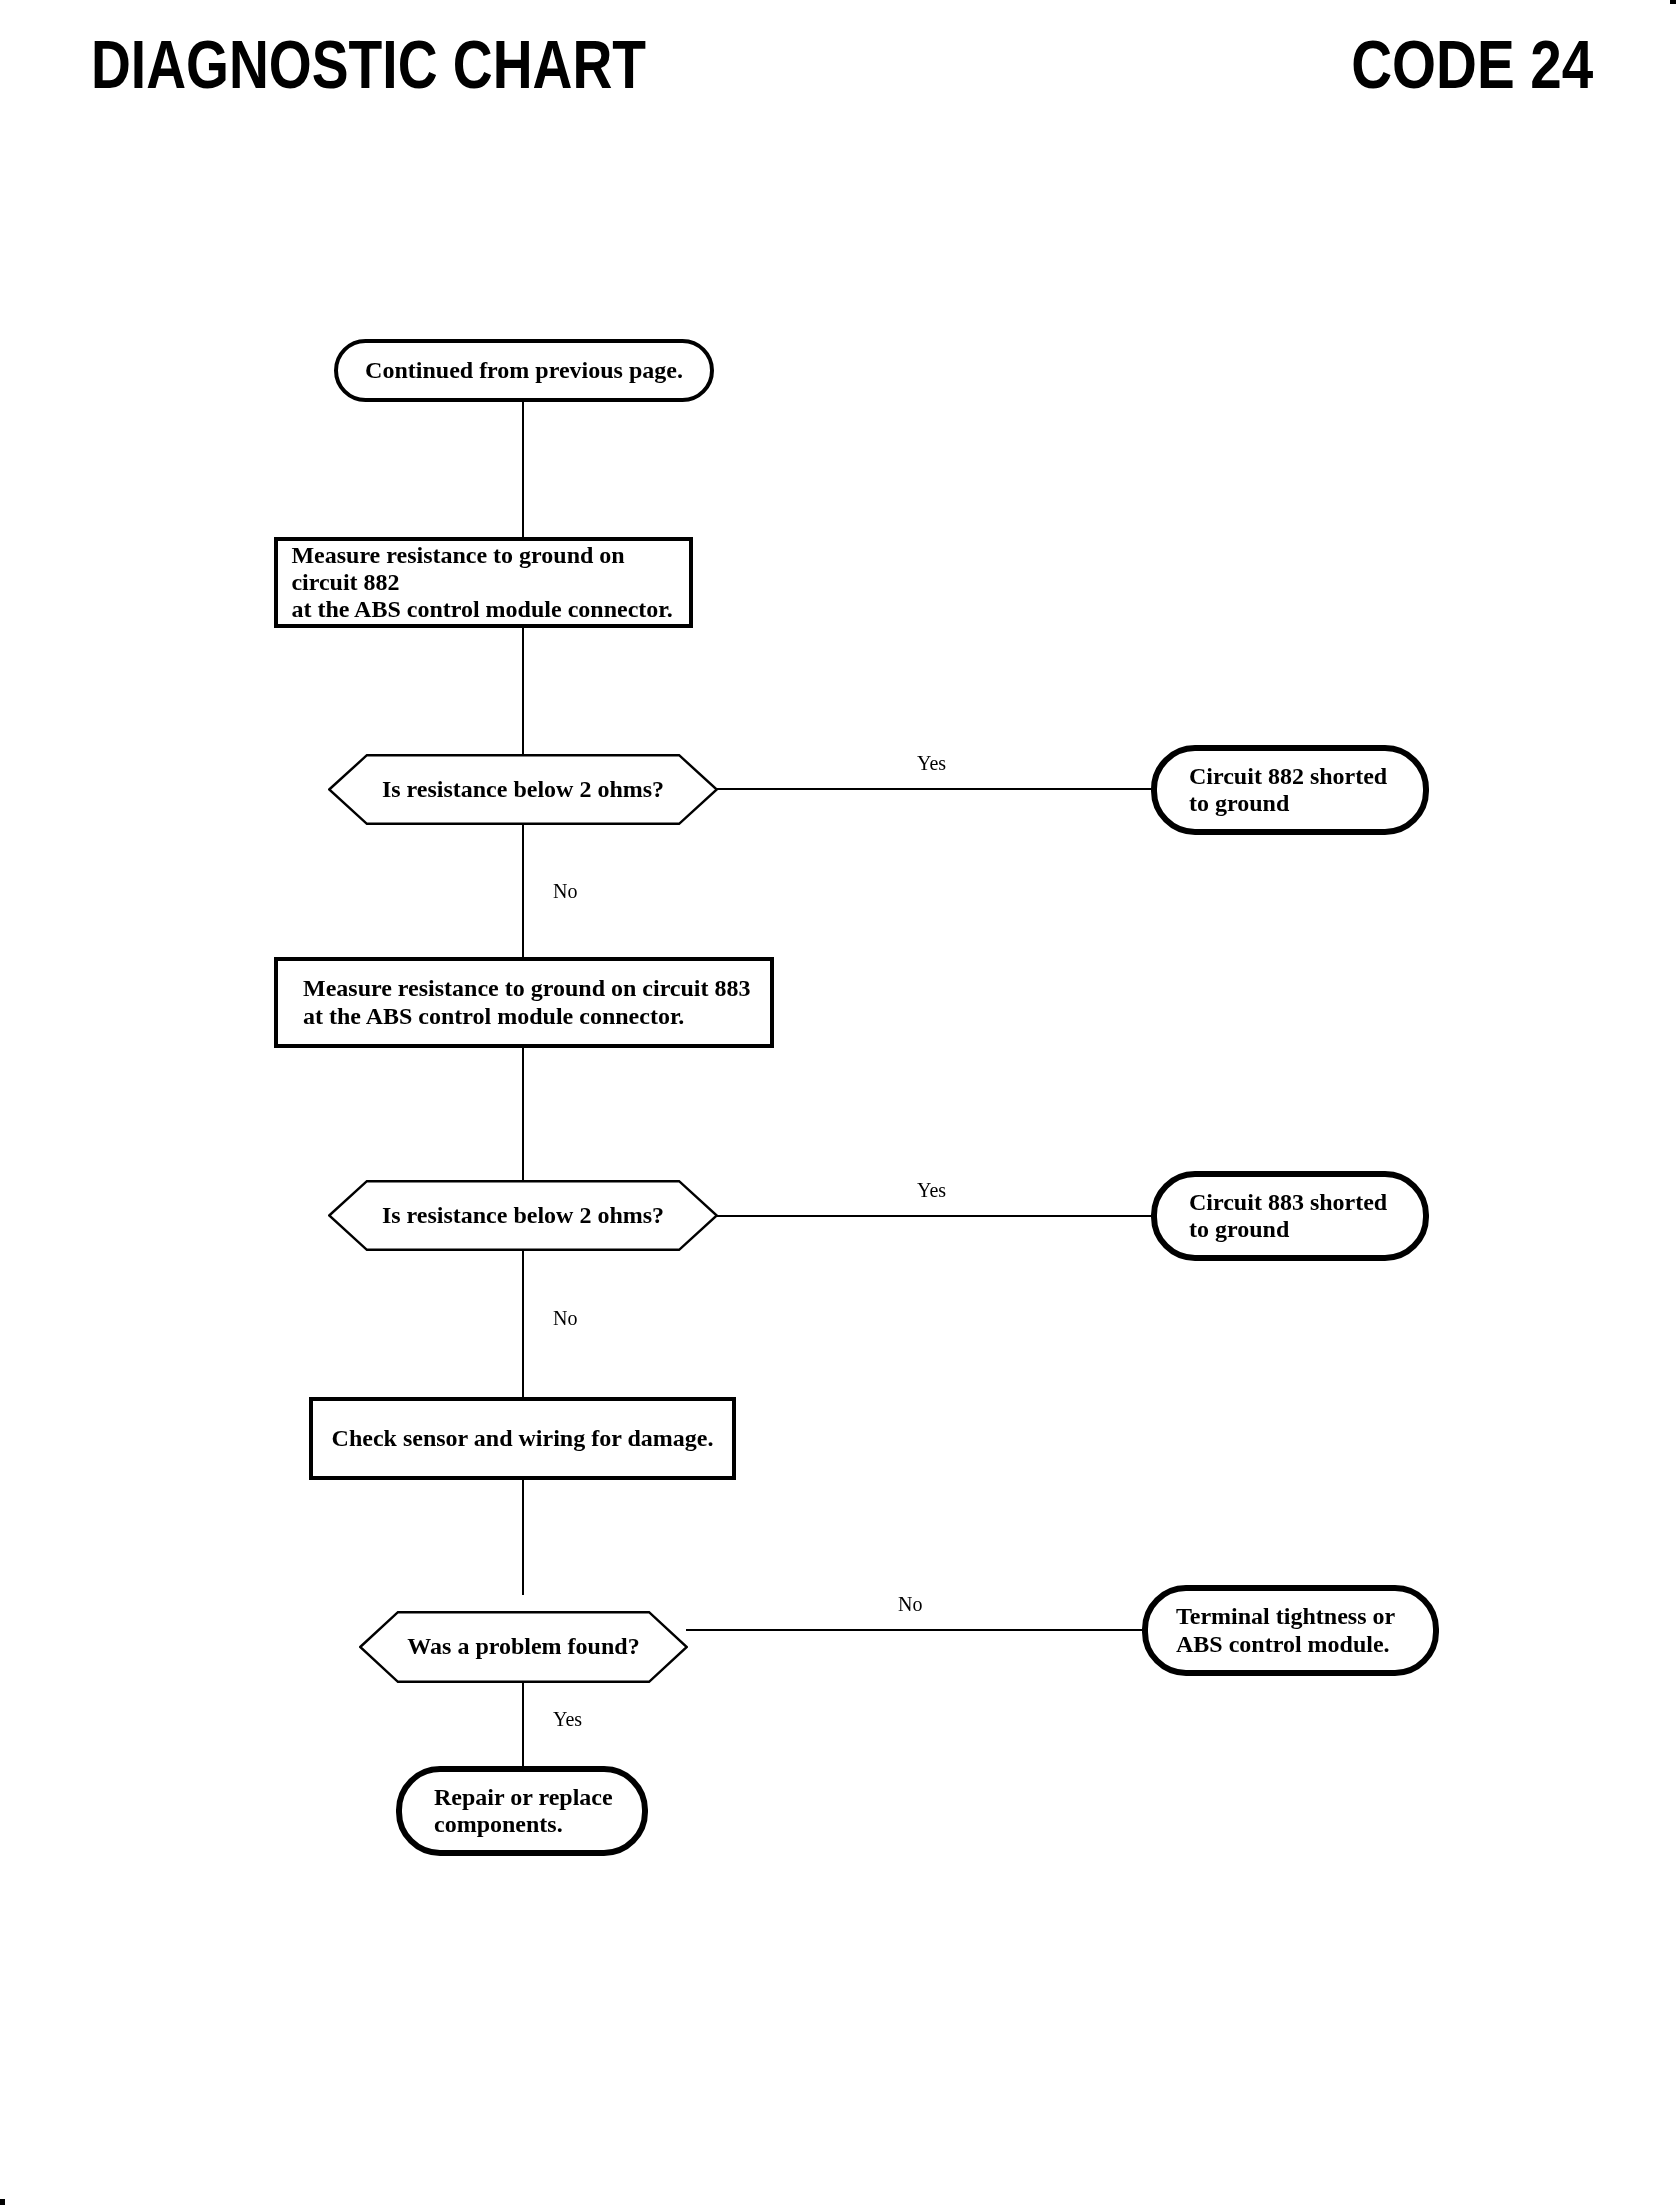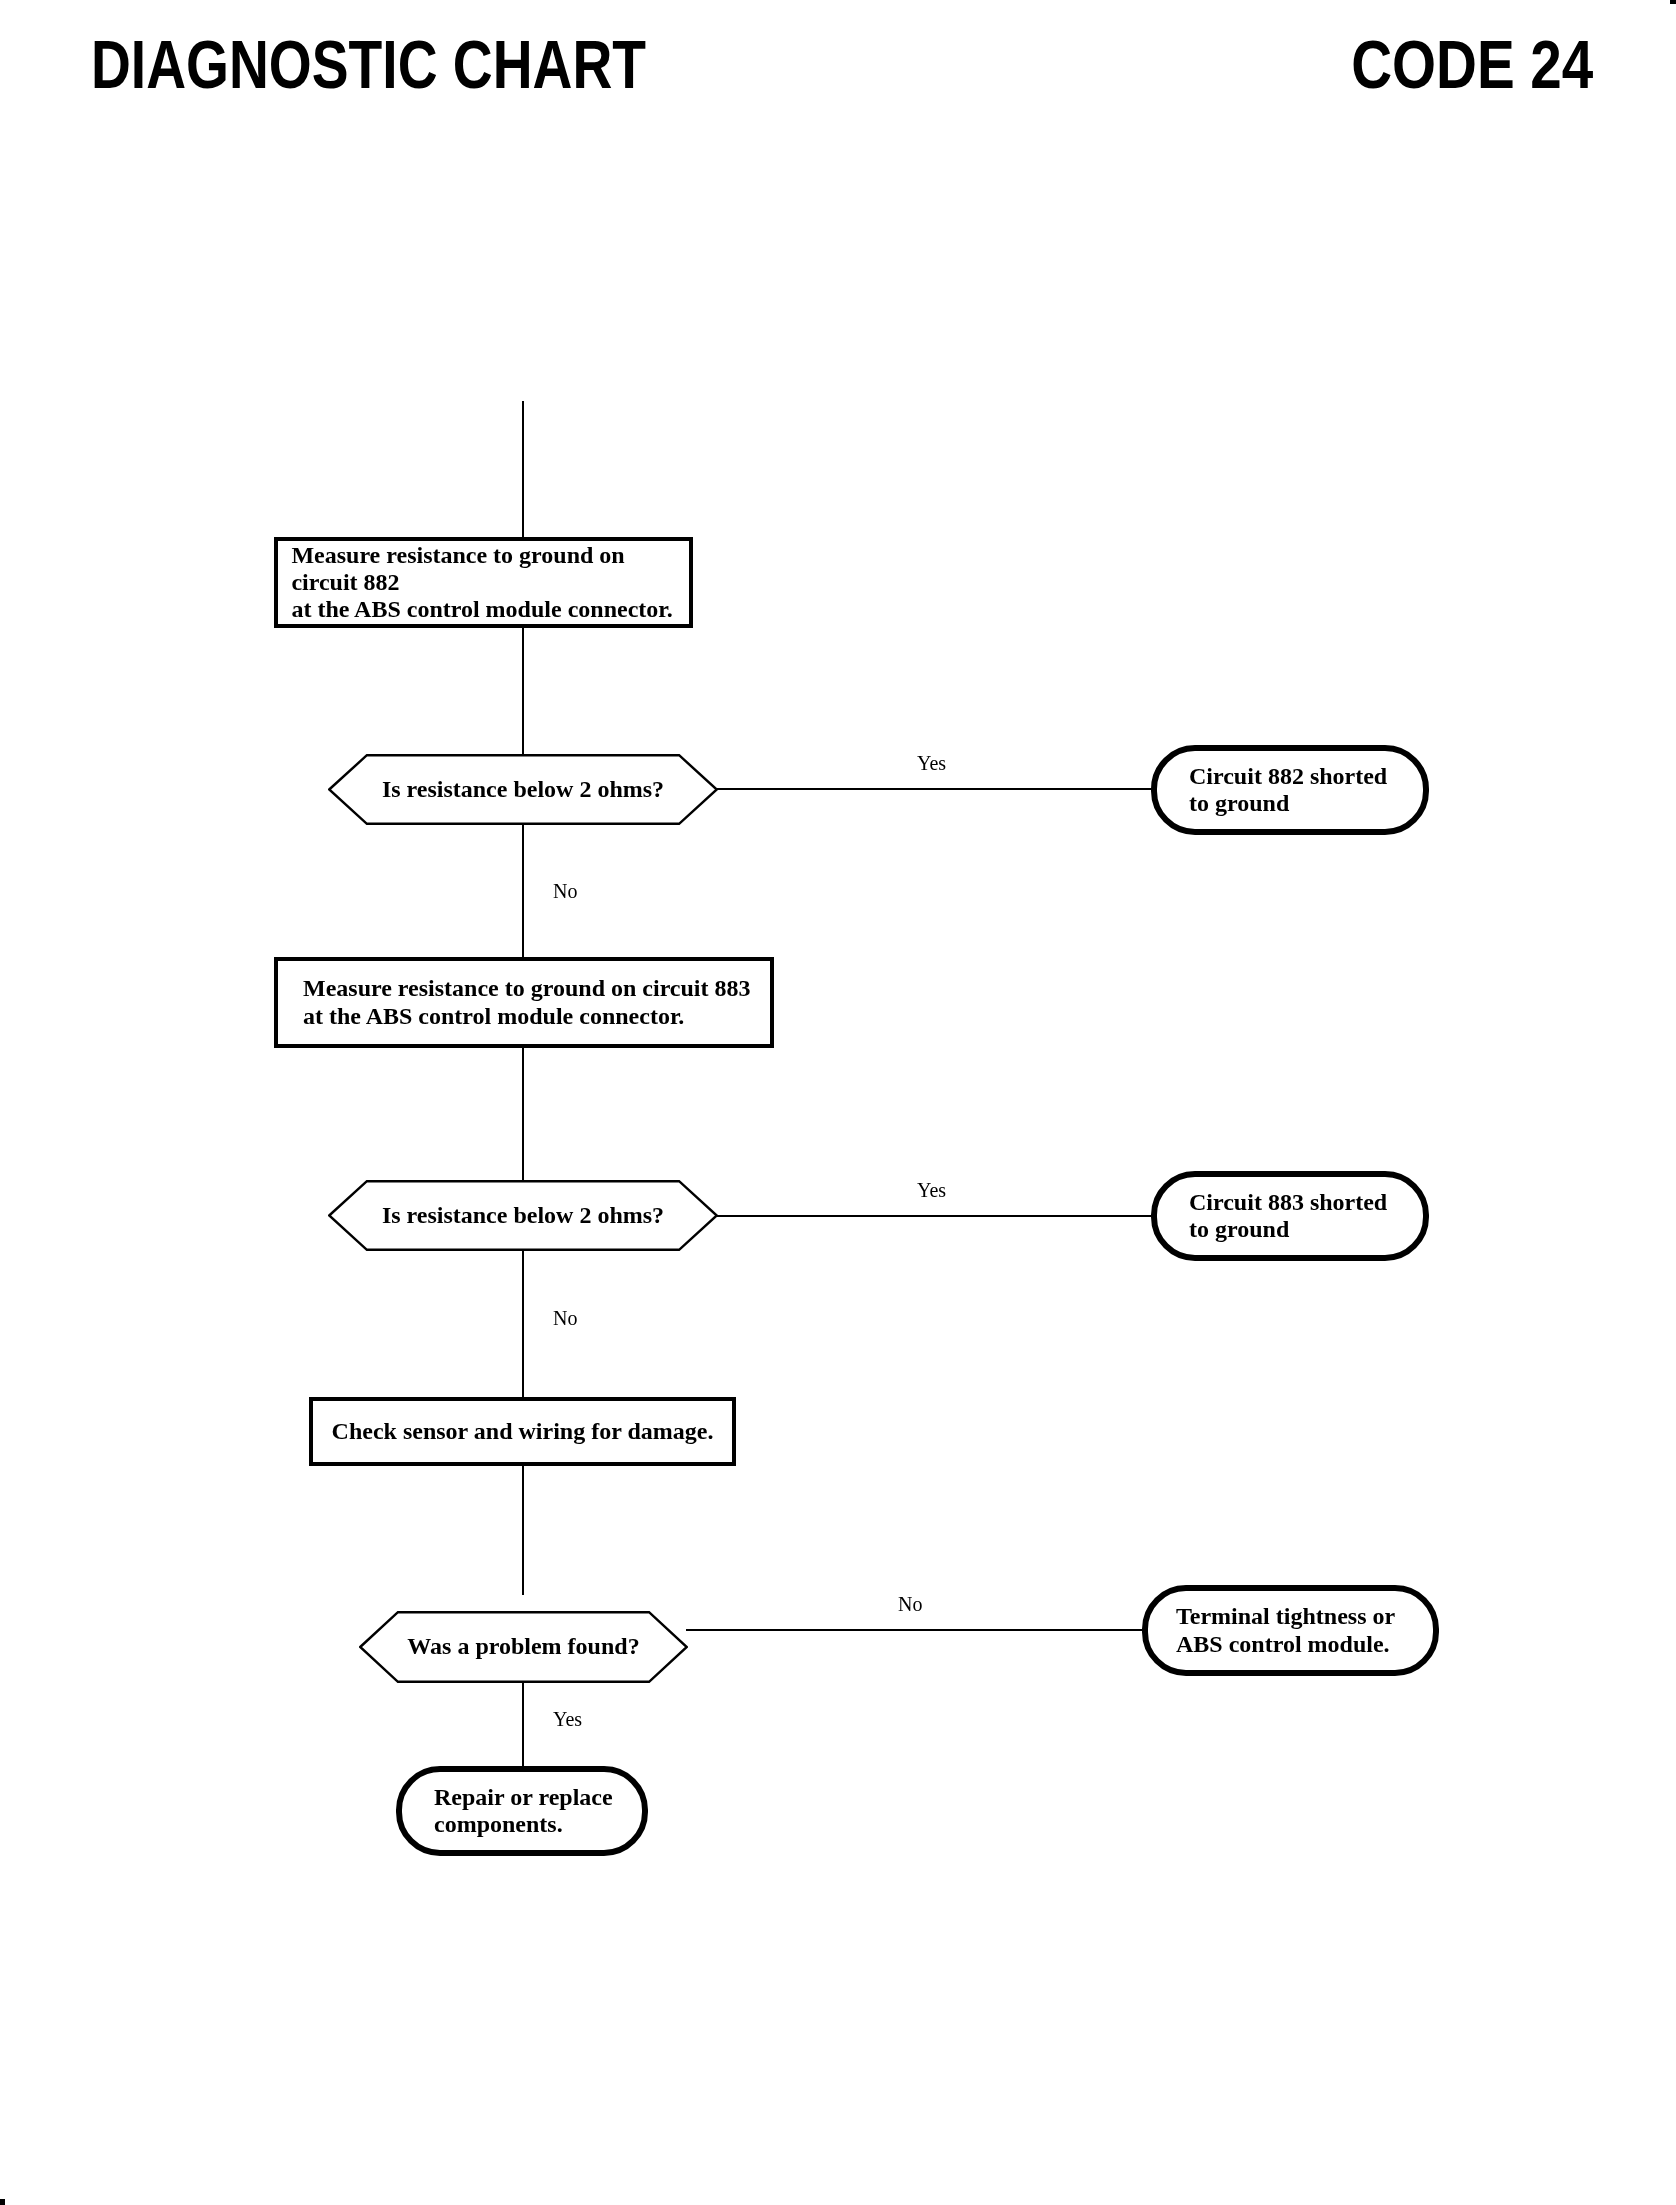--- a/index.html
+++ b/index.html
@@ -87,20 +87,23 @@
   <div class="hline" style="left:717px;top:1215px;width:436px;"></div>
   <div class="hline" style="left:686px;top:1629px;width:457px;"></div>
 
   <div class="branch" style="left:917px;top:753px;">Yes</div>
   <div class="branch" style="left:553px;top:881px;">No</div>
   <div class="branch" style="left:917px;top:1180px;">Yes</div>
   <div class="branch" style="left:553px;top:1308px;">No</div>
   <div class="branch" style="left:898px;top:1594px;">No</div>
   <div class="branch" style="left:553px;top:1709px;">Yes</div>
 
+  <div class="node stadium center" style="left:334px;top:339px;width:380px;height:63px;border-width:4.9px;border-radius:32px;">
+    <span>Continued from previous page.</span>
+  </div>
 
   <div class="node rect leftalign" style="left:274px;top:537px;width:419px;height:91px;padding-left:13.4px;">
     <span>Measure resistance to ground on circuit 882
 at the ABS control module connector.</span>
   </div>
 
   <div class="hex" style="left:328px;top:754px;width:390px;height:71px;">
     <svg viewBox="0 0 642 117" preserveAspectRatio="none">
       <polygon points="2,58.5 64,2 578,2 640,58.5 578,115 64,115" fill="#ffffff" stroke="#000000" stroke-width="4"></polygon>
     </svg>
@@ -122,21 +125,21 @@
       <polygon points="2,58.5 64,2 578,2 640,58.5 578,115 64,115" fill="#ffffff" stroke="#000000" stroke-width="4"></polygon>
     </svg>
     <span class="txt">Is resistance below 2 ohms?</span>
   </div>
 
   <div class="node stadium leftalign" style="left:1151px;top:1171px;width:278px;height:90px;border-width:6px;border-radius:44px;padding-left:32px;">
     <span>Circuit 883 shorted
 to ground</span>
   </div>
 
-  <div class="node rect center" style="left:309px;top:1397px;width:427px;height:69px;">
+  <div class="node rect center" style="left:309px;top:1397px;width:427px;height:83px;">
     <span>Check sensor and wiring for damage.</span>
   </div>
 
   <div class="hex" style="left:359px;top:1593px;width:329px;height:72px;margin-top:18px;">
     <svg viewBox="0 0 541 119" preserveAspectRatio="none">
       <polygon points="2,59.5 64,2 477,2 539,59.5 477,117 64,117" fill="#ffffff" stroke="#000000" stroke-width="4"></polygon>
     </svg>
     <span class="txt">Was a problem found?</span>
   </div>
 

